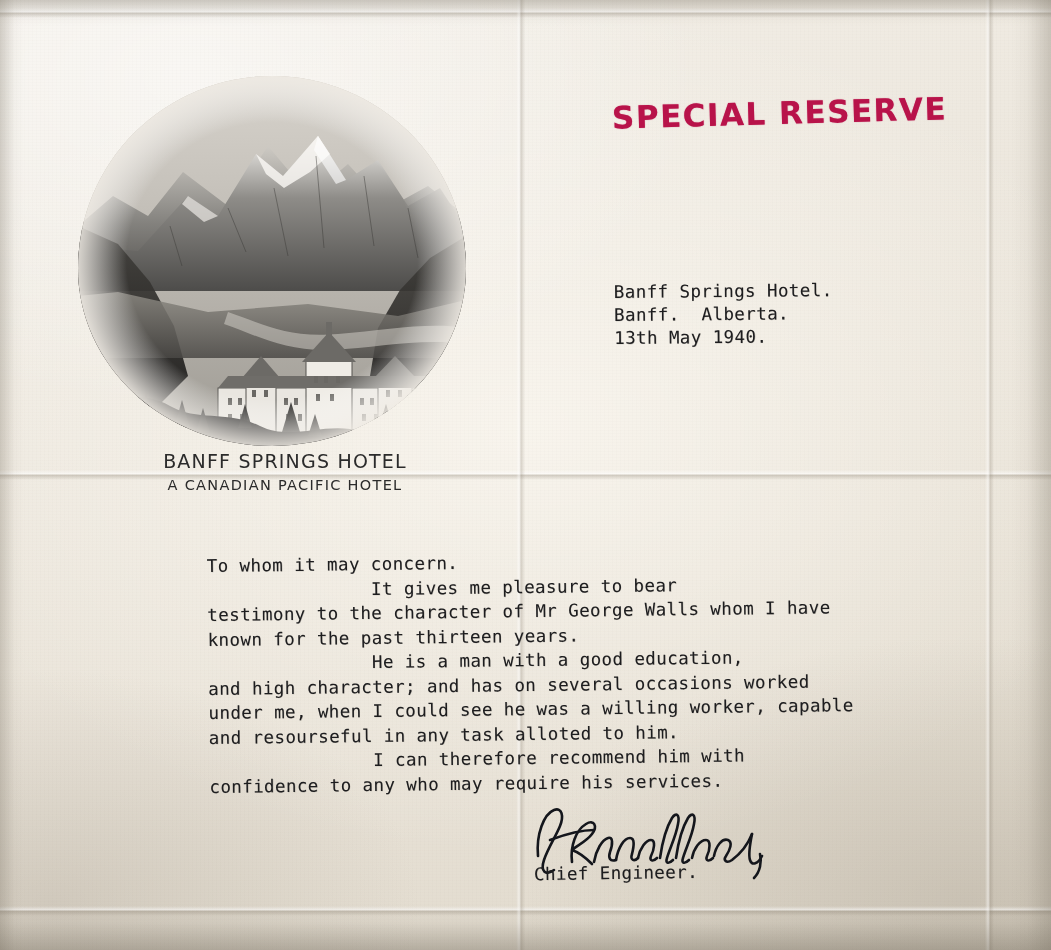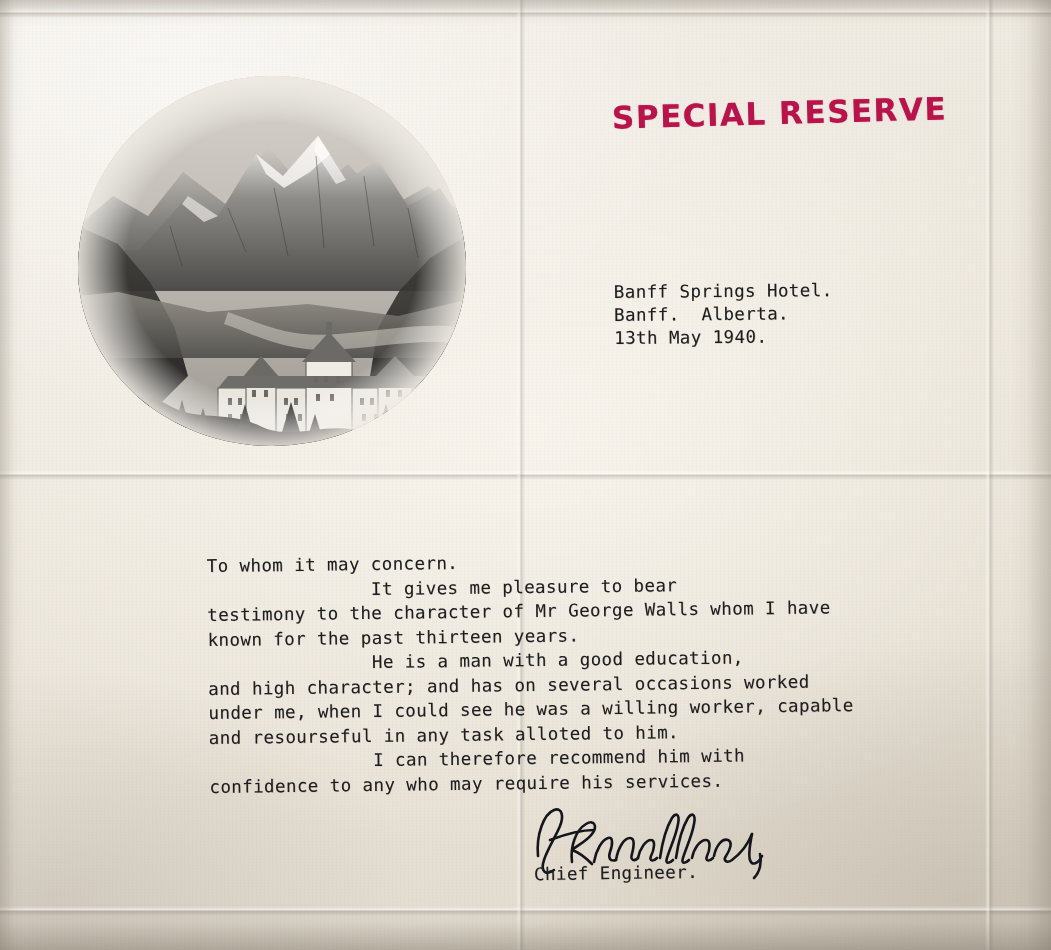--- a/index.html
+++ b/index.html
@@ -313,20 +313,22 @@
           <path d="M60,344 l8,-26 l8,26 z"></path>
           <path d="M160,352 l7,-24 l7,24 z"></path>
         </g>
 
         <rect x="0" y="0" width="388" height="370" fill="url(#fade)"></rect>
       </svg>
     </div>
   </div>
 
   <div id="hotel-caption">
+    <div id="caption-line1">Banff Springs Hotel</div>
+    <div id="caption-line3">A CANADIAN PACIFIC HOTEL</div>
   </div>
 
   <div id="address-block" class="tw">Banff Springs Hotel.
 Banff.  Alberta.
 13th May 1940.</div>
 
   <div id="body-block" class="tw">To whom it may concern.
                It gives me pleasure to bear
 testimony to the character of Mr George Walls whom I have
 known for the past thirteen years.

